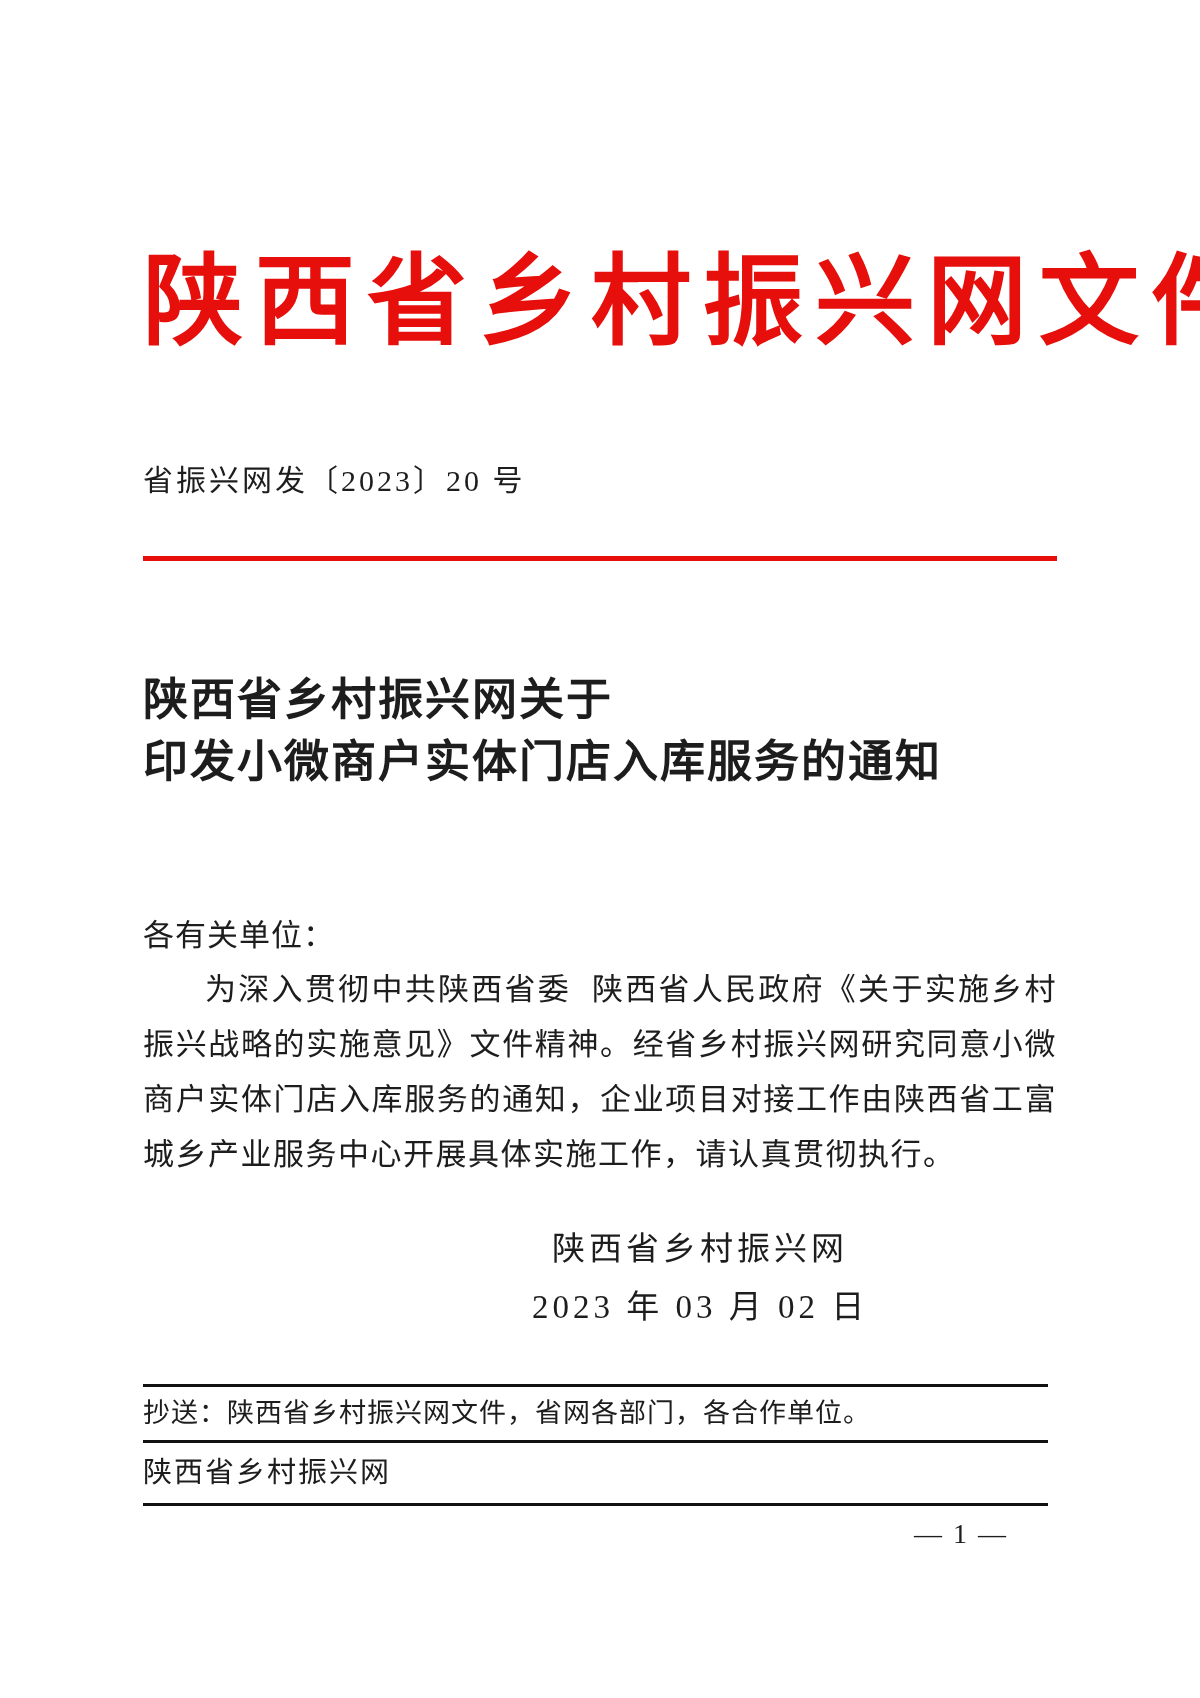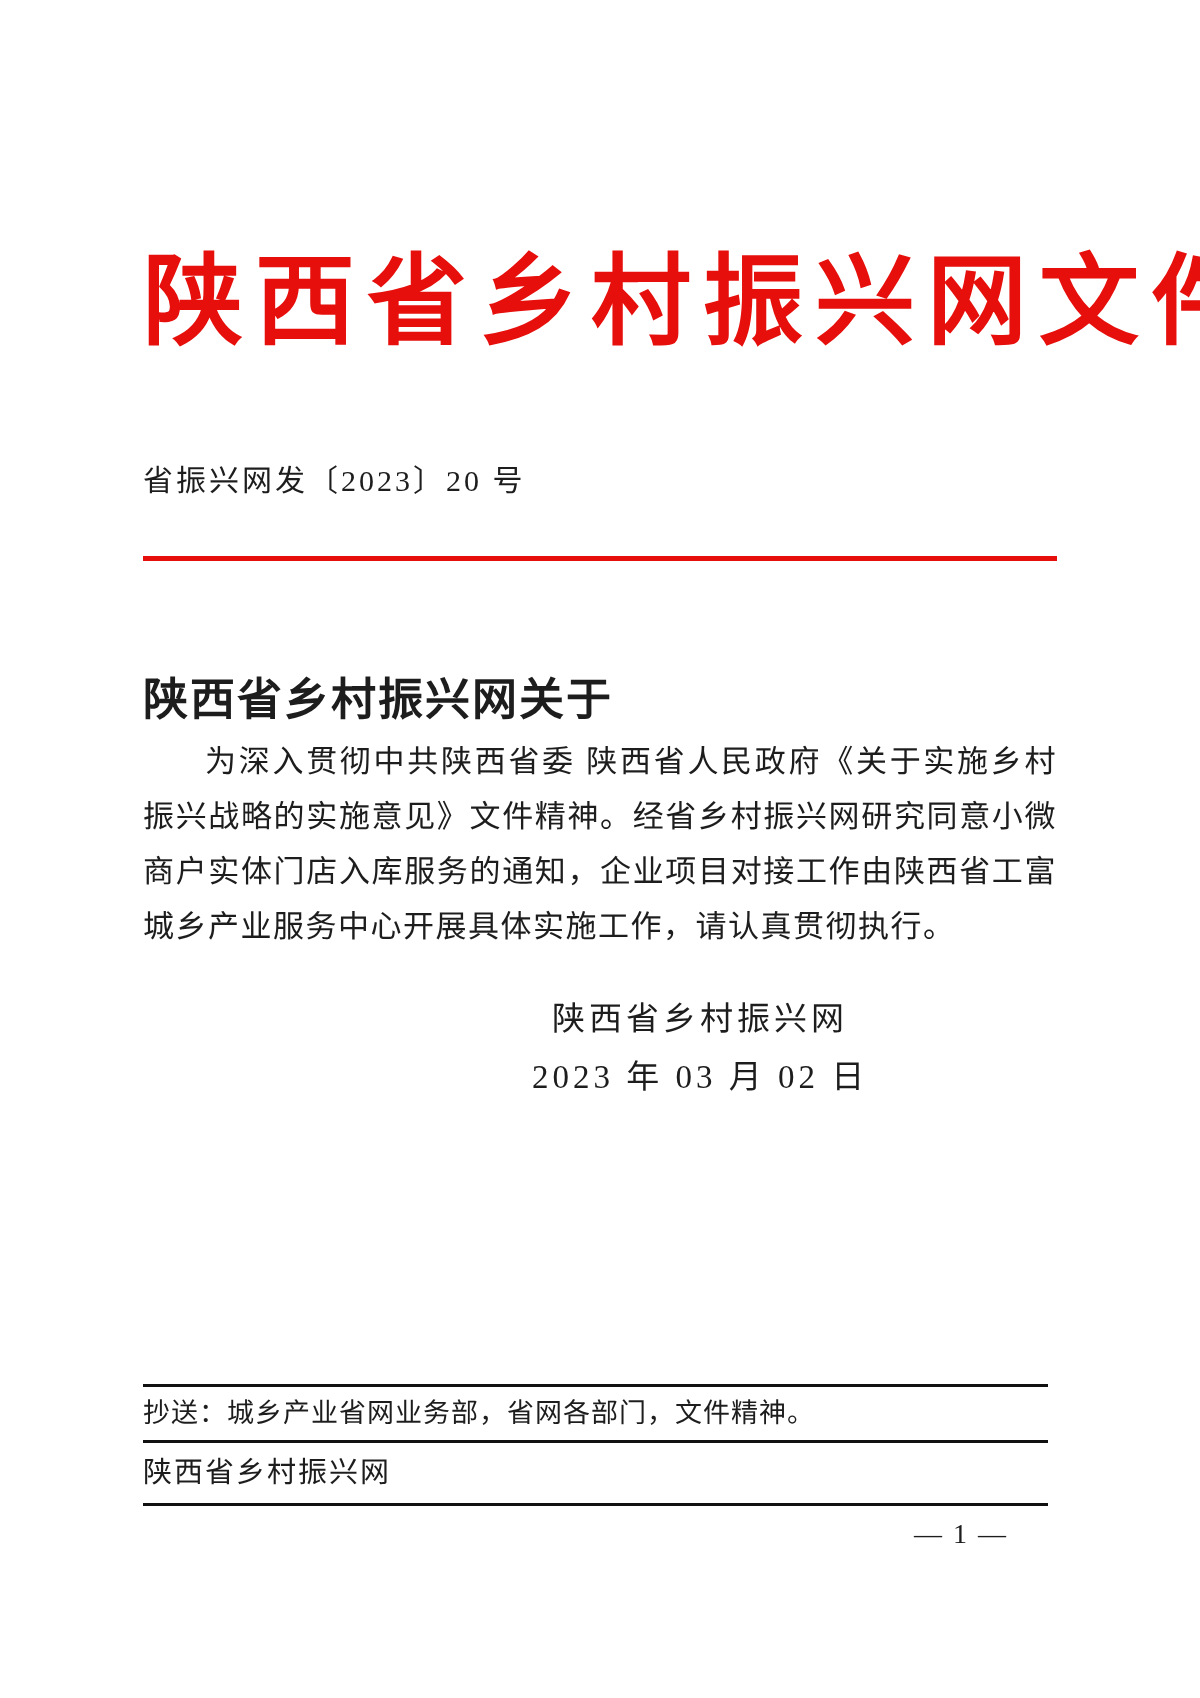--- a/index.html
+++ b/index.html
@@ -66,20 +66,21 @@
     line-height: 50px;
     letter-spacing: 1px;
   }
   .para {
     margin: 3px 0 0 0;
     font-size: 31px;
     line-height: 55px;
     letter-spacing: 1.5px;
     text-align: justify;
     text-indent: 2em;
+    font-family: Liberation Mono, monospace;
   }
 
   
   .signature {
     position: relative;
     left: 100px;
     margin-top: 36px;
     text-align: center;
     font-size: 33px;
     line-height: 58px;
@@ -130,36 +131,38 @@
   <div class="content">
 
     <div class="banner">陕西省乡村振兴网文件</div>
 
     <div class="doc-number">省振兴网发〔2023〕20 号</div>
 
     <div class="red-rule"></div>
 
     <h1 class="doc-title">
       <span>陕西省乡村振兴网关于</span><br>
+      <span>印发小微商户实体门店入库服务的通知</span>
     </h1>
 
+    <p class="salutation">各有关单位：</p>
 
     <p class="para">为深入贯彻中共陕西省委 陕西省人民政府《关于实施乡村振兴战略的实施意见》文件精神。经省乡村振兴网研究同意小微商户实体门店入库服务的通知，企业项目对接工作由陕西省工富城乡产业服务中心开展具体实施工作，请认真贯彻执行。</p>
 
     <div class="signature">
       <div>陕西省乡村振兴网</div>
       <div>2023 年 03 月 02 日</div>
     </div>
 
   </div>
 
   <div class="footer">
     <div class="rule"></div>
 
-    <div class="cc-line">抄送：城乡产业省网业务部，省网各部门，文件精神。</div>
+    <div class="cc-line">抄送：陕西省乡村振兴网文件，省网各部门，各合作单位。</div>
 
     <div class="rule"></div>
 
     <div class="issue-row">
       <span>陕西省乡村振兴网</span>
     </div>
 
     <div class="rule"></div>
 
     <div class="page-num">— 1 —</div>

